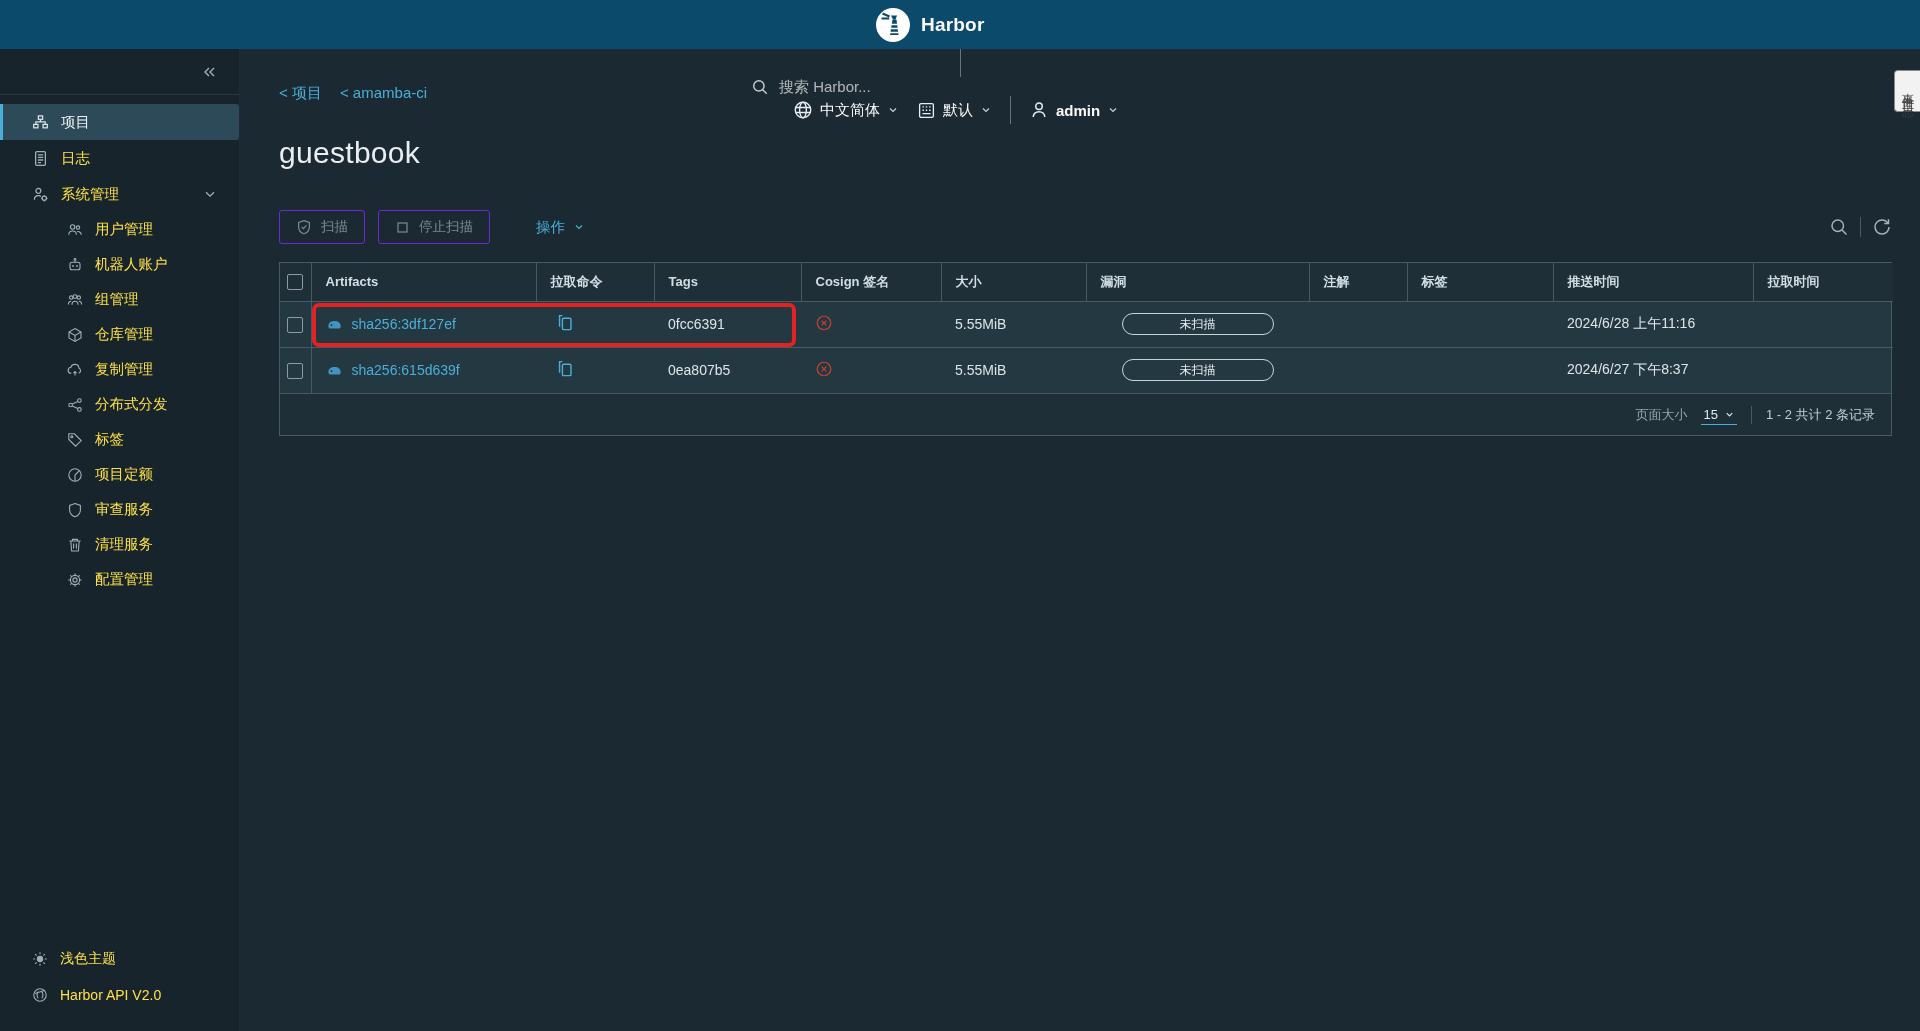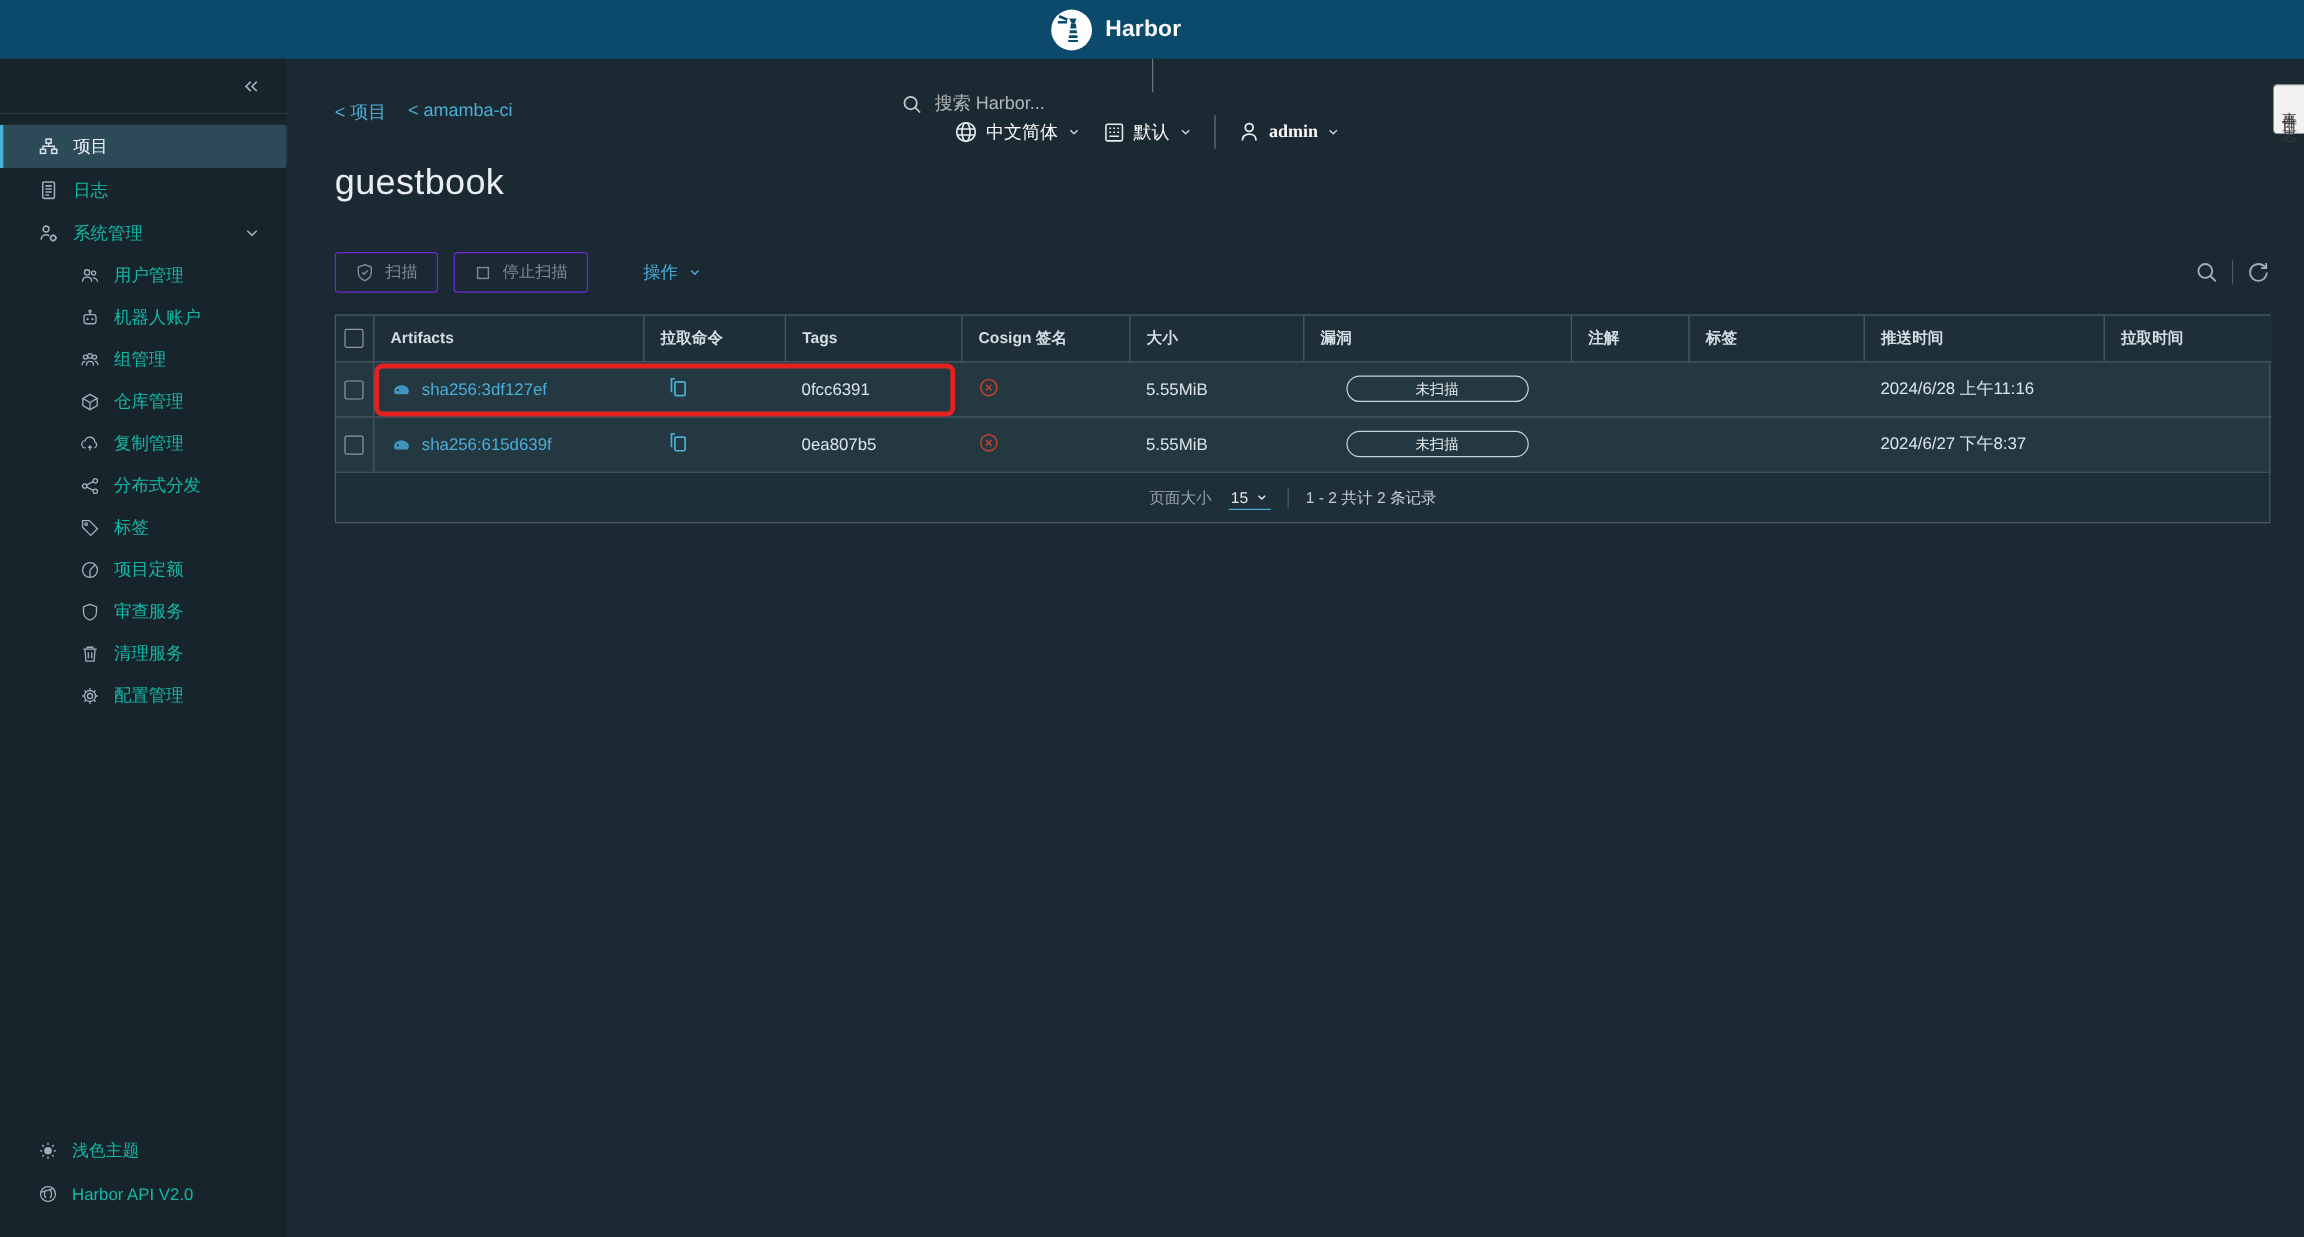--- a/index.html
+++ b/index.html
@@ -24,31 +24,31 @@
   .brand{width:204px;display:flex;align-items:center;gap:10px;padding-left:17px;height:100%;flex:none;}
   .logo-circle{width:36px;height:36px;}
   .brand-name{font-size:19px;font-weight:700;letter-spacing:.2px;}
   .hdr-divider{width:1px;height:28px;background:rgba(255,255,255,.35);flex:none;}
   .hdr-search{flex:1;display:flex;align-items:center;gap:8px;padding-left:28px;}
   .hdr-search input{
     background:transparent;border:none;outline:none;color:#fff;font-size:15px;width:420px;
     font-family:"Liberation Sans",sans-serif;
   }
   .hdr-search input::placeholder{color:rgba(255,255,255,.65);}
-  .hdr-right{display:flex;align-items:center;gap:18px;padding-right:8px;font-family:Liberation Serif, serif;}
+  .hdr-right{display:flex;align-items:center;gap:18px;padding-right:8px;}
   .hdr-item{display:flex;align-items:center;gap:7px;font-size:15px;cursor:pointer;white-space:nowrap;}
   .hdr-item.user{font-weight:700;}
   .hdr-caret{opacity:.85;}
 
   
   aside{background:var(--sidebar-bg);display:flex;flex-direction:column;border-right:1px solid rgba(255,255,255,.04);}
   .collapse-row{height:46px;display:flex;align-items:center;justify-content:flex-end;padding-right:22px;border-bottom:1px solid rgba(255,255,255,.09);}
   .collapse-btn{color:#9fb0ba;cursor:pointer;}
   nav{padding-top:9px;flex:1;overflow:hidden;}
-  .nav-item{height:36px;display:flex;align-items:center;gap:12px;padding-left:29px;color:#14b8a6;font-size:14.5px;cursor:pointer;border-left:3px solid transparent;}
+  .nav-item{height:36px;display:flex;align-items:center;gap:12px;padding-left:29px;color:#fde047;font-size:14.5px;cursor:pointer;border-left:3px solid transparent;}
   .nav-item .icon{color:#9fb0ba;}
   .nav-item.active{background:#2d4a59;border-left-color:var(--accent);color:#eef3f5;border-radius:0 3px 3px 0;margin-right:0;}
   .nav-item.active .icon{color:#d7e2e8;}
   .nav-item.sub{height:35px;padding-left:64px;}
   .nav-item .grow{flex:1;}
   .nav-chevron{margin-right:22px;color:#9fb0ba;}
   .sidebar-footer{padding-bottom:18px;}
   .sidebar-footer .nav-item{font-weight:400;font-size:14px;}
   .sidebar-footer .nav-item:first-child{font-weight:400;}
 
@@ -79,21 +79,21 @@
   td{height:46px;font-size:14px;color:var(--text);padding:0 0 0 14px;white-space:nowrap;overflow:hidden;}
   tr + tr td{border-top:1px solid var(--grid-line);}
   td.cb-col{padding-left:0;text-align:center;border-right:1px solid var(--grid-line);}
   .checkbox{width:16px;height:16px;border:1px solid #8f9ba3;border-radius:2px;display:inline-block;background:transparent;cursor:pointer;vertical-align:middle;}
   .artifact-cell{display:flex;align-items:center;gap:9px;}
   .artifact-cell a{color:var(--link);text-decoration:none;cursor:pointer;font-size:14px;}
   .copy-btn{color:var(--accent);cursor:pointer;margin-left:6px;}
   .badge{display:inline-block;width:152px;line-height:20px;border:1px solid #c8d3d9;border-radius:11px;font-size:12px;color:#e8eef1;text-align:center;}
   td.vuln-col{text-align:center;padding-left:0;}
   .red-box{position:absolute;left:32px;top:40px;width:484px;height:44px;border:4px solid var(--highlight-box);border-radius:7px;pointer-events:none;}
-  .pagination{height:42px;border-top:1px solid var(--grid-line);background:var(--head-row-bg);display:flex;align-items:center;justify-content:center;gap:14px;padding-right:16px;font-size:13px;color:var(--muted);}
+  .pagination{height:42px;border-top:1px solid var(--grid-line);background:var(--head-row-bg);display:flex;align-items:center;justify-content:flex-end;gap:14px;padding-right:16px;font-size:13px;color:var(--muted);}
   .page-size{display:flex;align-items:center;gap:6px;color:#e3eaee;border-bottom:1px solid var(--accent);padding:2px 2px;cursor:pointer;}
   .pg-divider{width:1px;height:18px;background:var(--grid-line);}
   .range-text{color:#c3ced4;}
 
   
   .side-tab{
     position:fixed;right:0;top:70px;width:26px;padding:12px 0;background:#f2f2f2;color:#3c3c3c;
     border:1px solid #8a8a8a;border-right:none;border-radius:4px 0 0 4px;
     writing-mode:vertical-rl;letter-spacing:4px;font-size:12.5px;display:flex;align-items:center;justify-content:center;cursor:pointer;
   }

